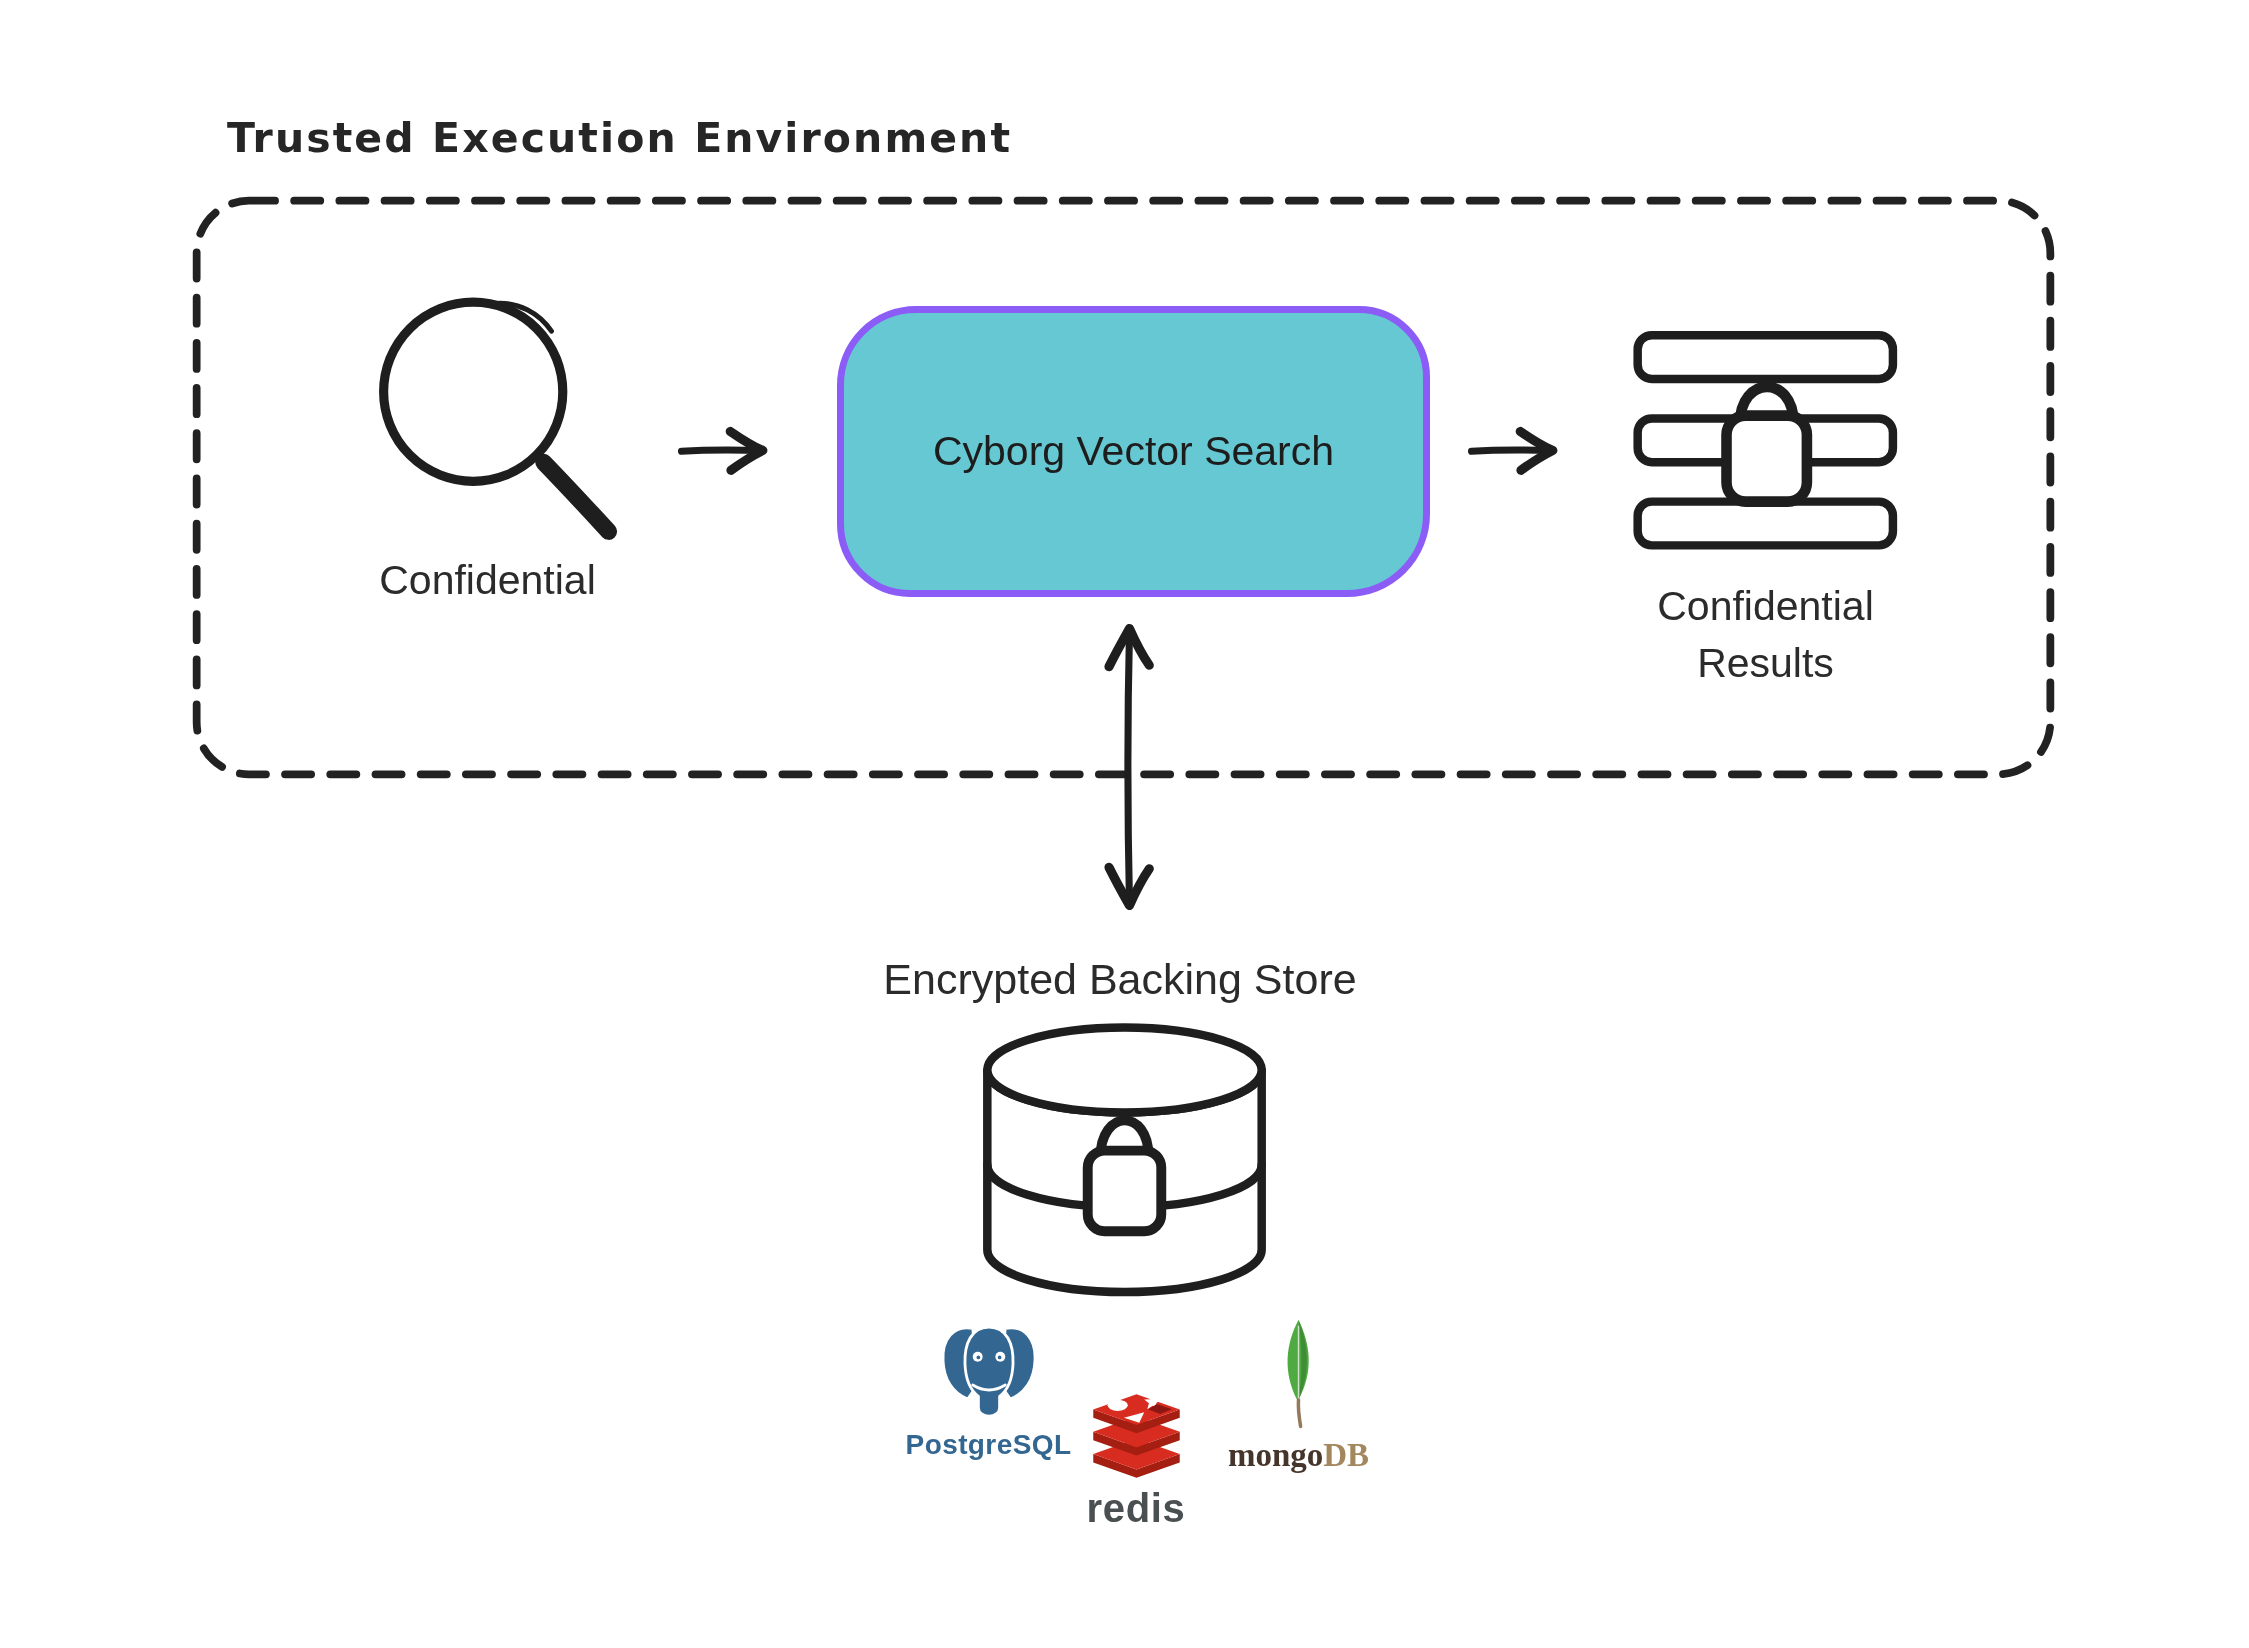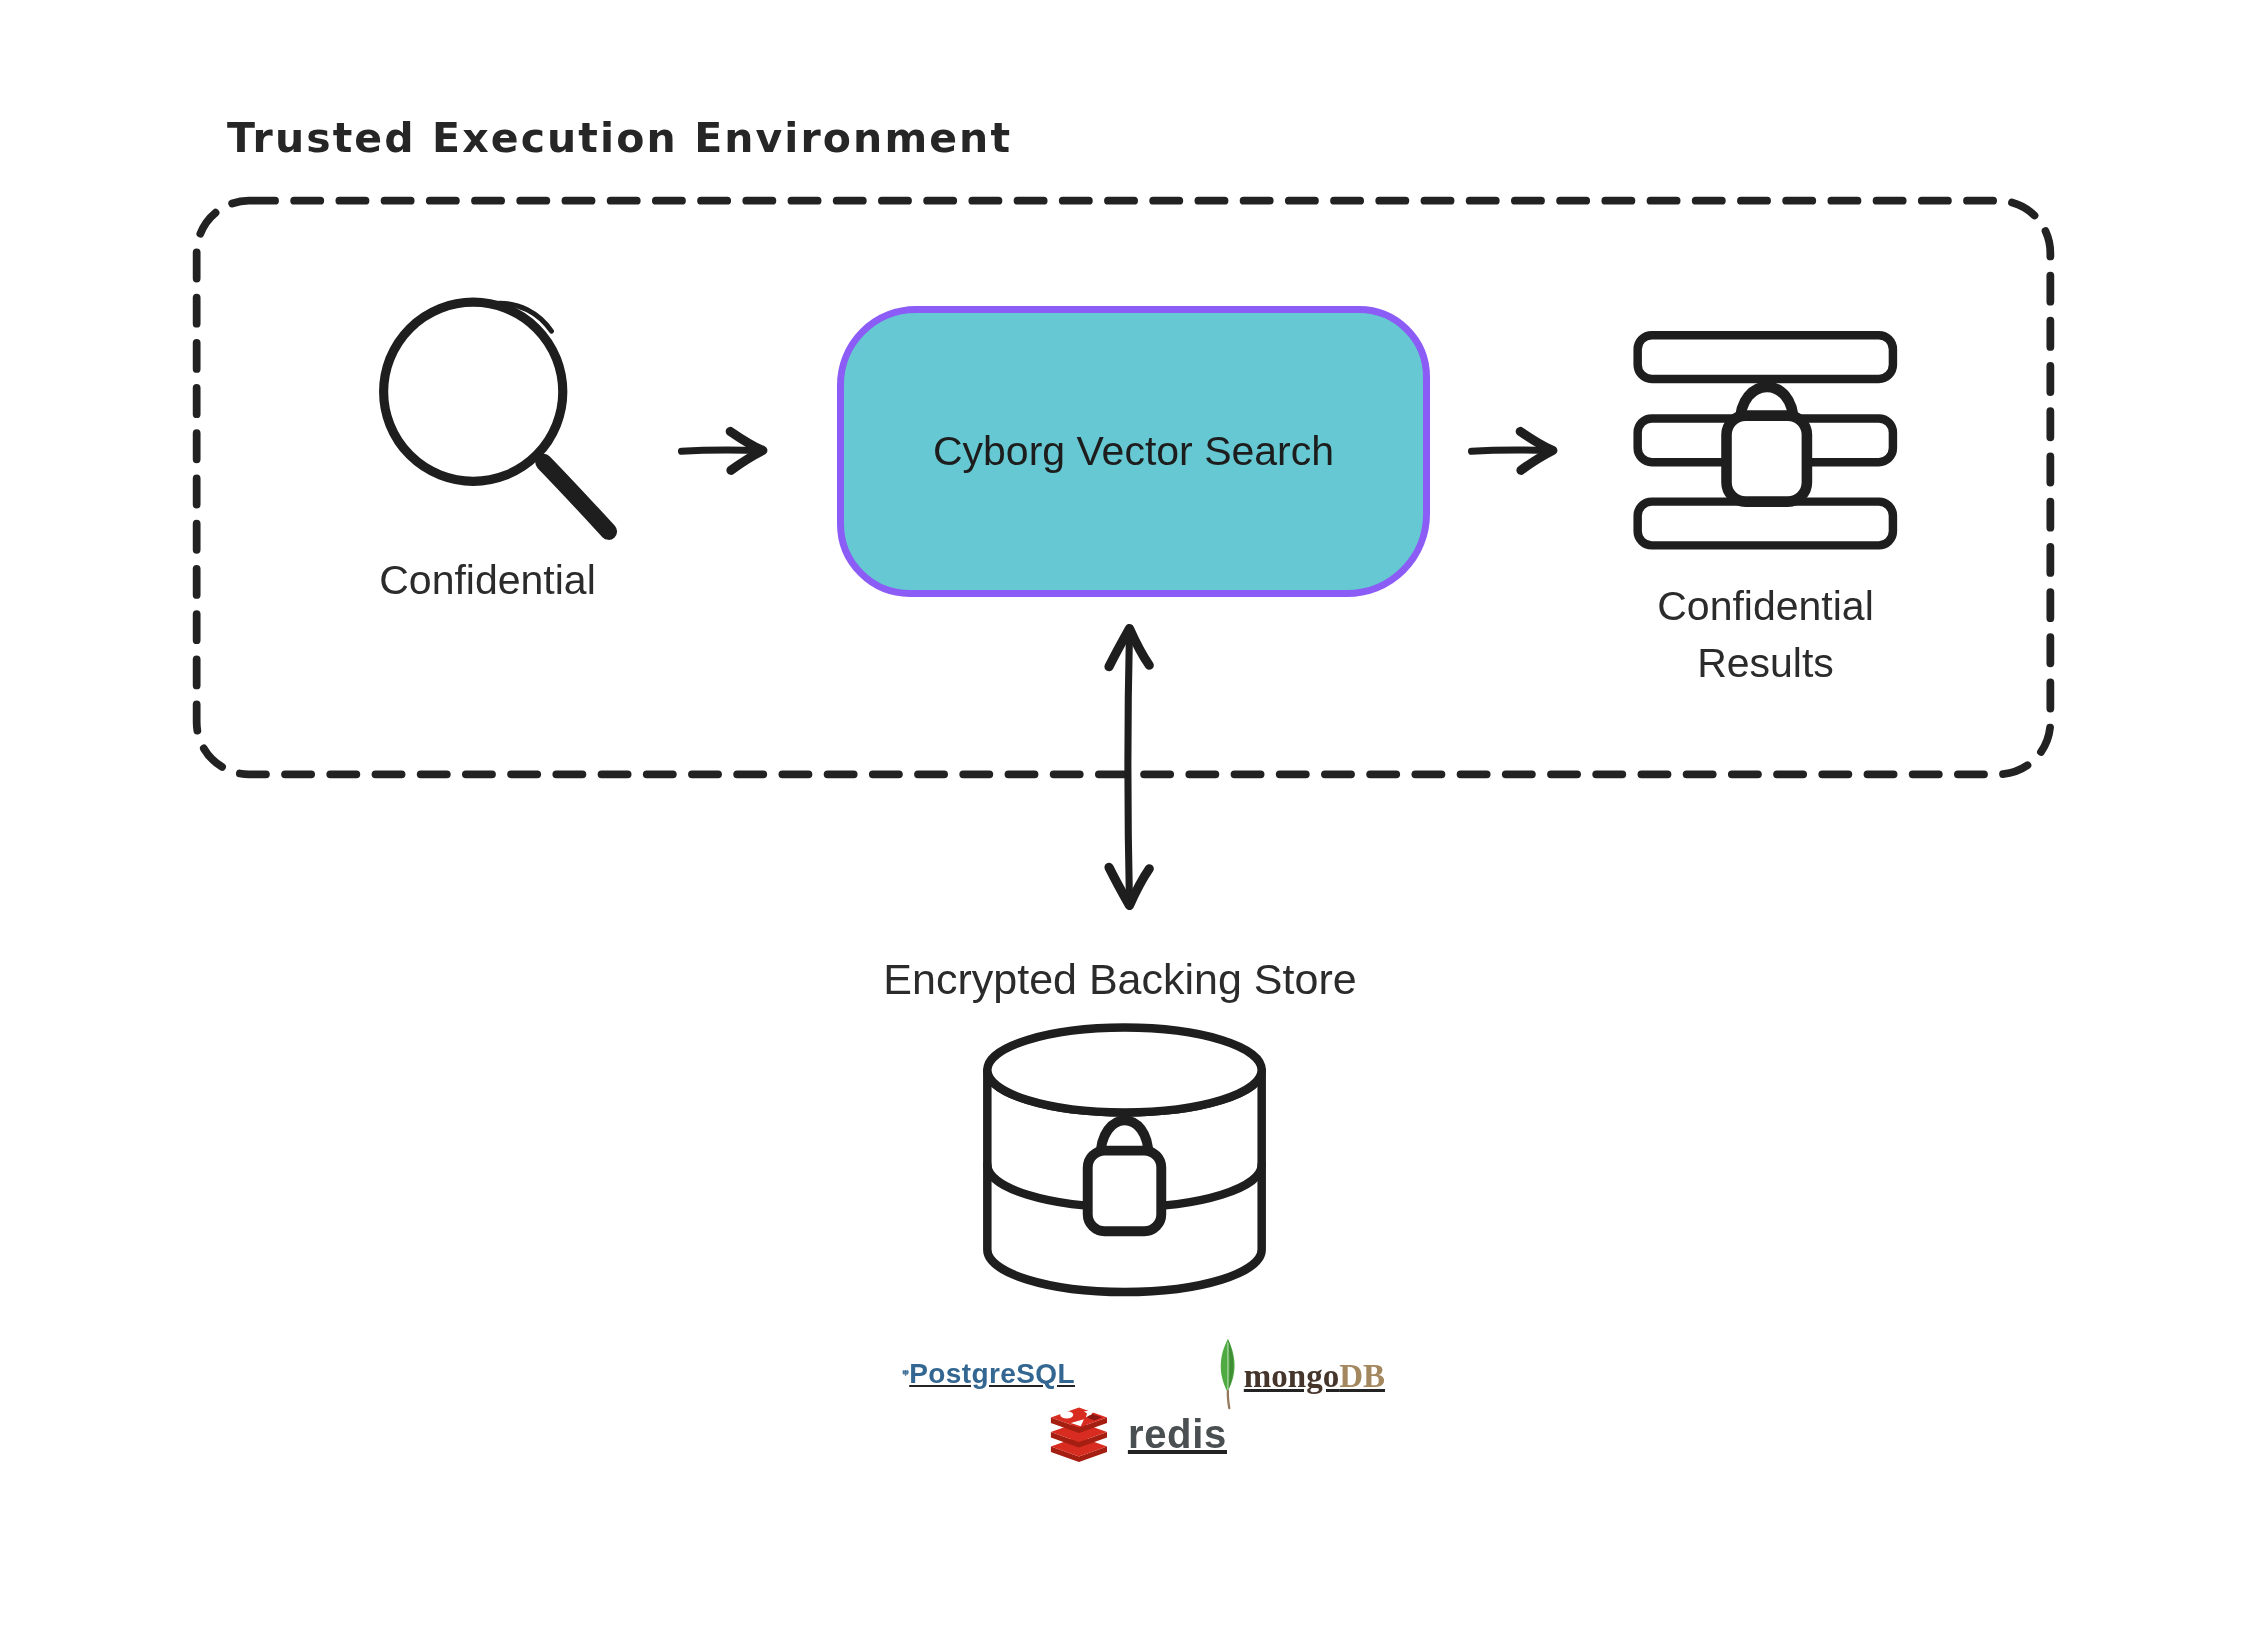--- a/index.html
+++ b/index.html
@@ -27,23 +27,23 @@
                font-size:43px;color:#2b2b2b;}
 
   .icon{position:absolute;}
   .magnifier-icon{left:366px;top:280px;}
   .arrow-1{left:678px;top:422px;}
   .arrow-2{left:1468px;top:422px;}
   .results-icon{left:1632px;top:331px;}
   .double-arrow{left:1097px;top:620px;}
   .cylinder-icon{left:976px;top:1019px;}
 
-  .logo{position:absolute;display:flex;flex-direction:row;align-items:center;text-decoration:underline;}
+  .logo{position:absolute;display:flex;flex-direction:column;align-items:center;}
   .logo-postgres{left:902px;top:1320px;width:173px;}
-  .logo-redis{left:1045px;top:1383px;width:182px;gap:15px;}
+  .logo-redis{left:1045px;top:1383px;width:182px;}
   .logo-mongo{left:1212px;top:1317px;width:173px;}
   .pg-word{margin-top:2.8px;font-size:28px;font-weight:700;color:#336791;letter-spacing:0.4px;}
   .redis-word{margin-top:4.2px;font-size:40px;font-weight:700;color:#4A4F52;letter-spacing:0.7px;}
   .mongo-word{margin-top:5.7px;font-family:"Liberation Serif",serif;font-size:33px;font-weight:600;}
   .mongo-prefix{color:#45352B;}
   .mongo-suffix{color:#A3885F;}
 
   .ink{stroke:#1e1e1e;stroke-linecap:round;stroke-linejoin:round;fill:none;}
 </style>
 </head>

